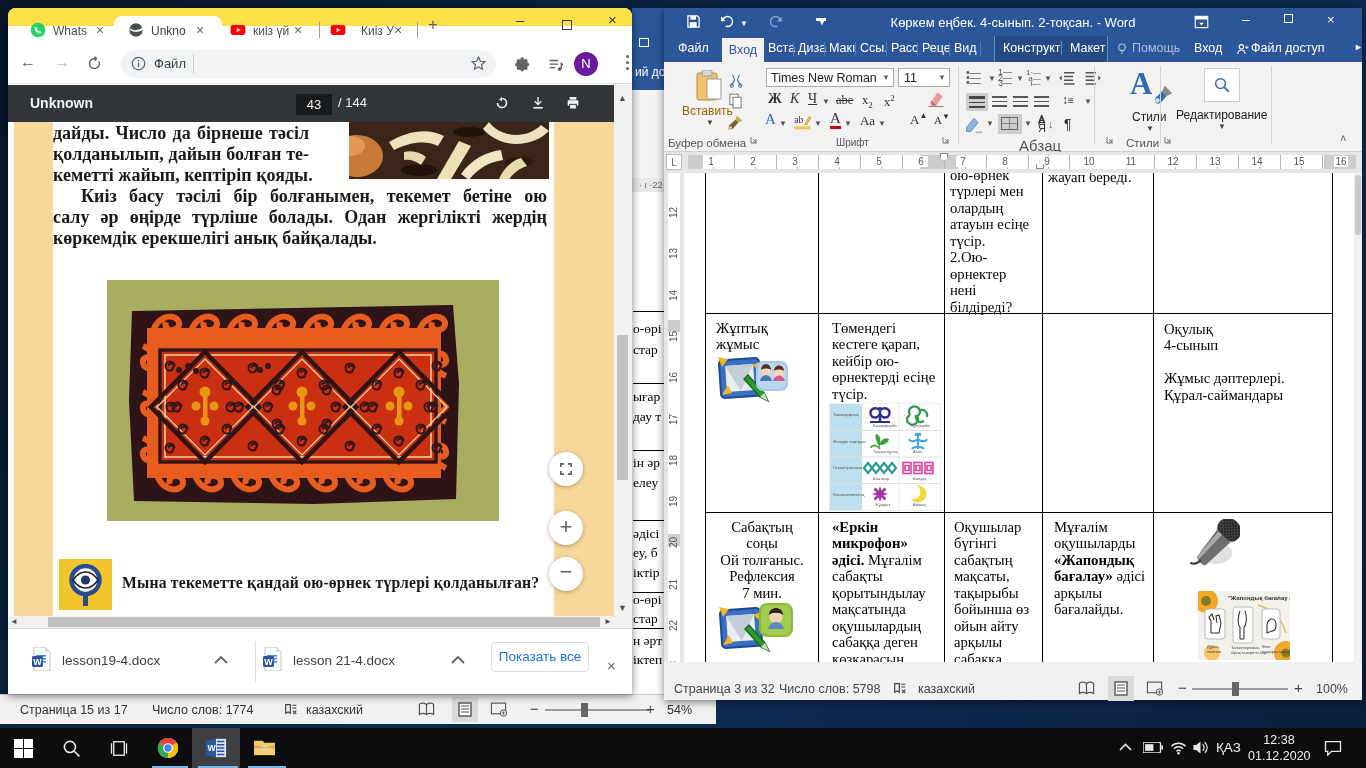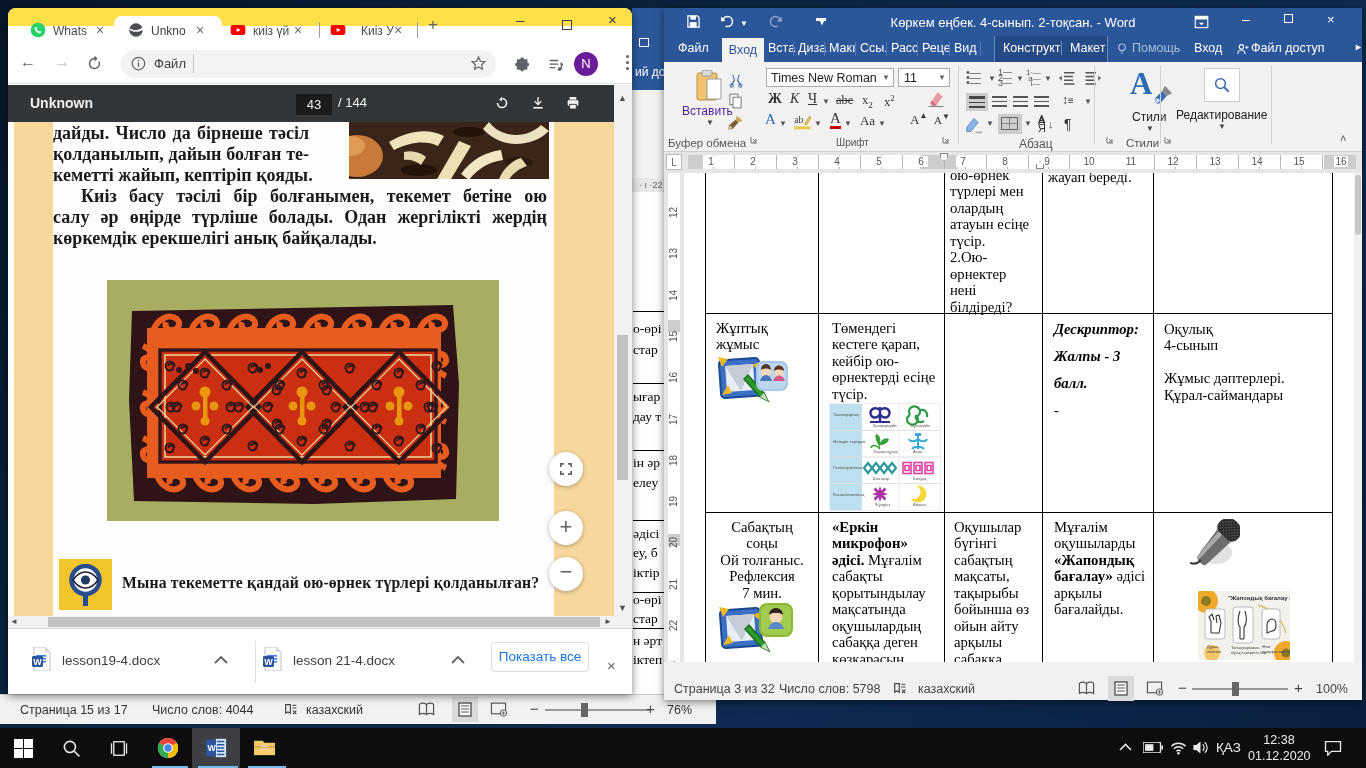--- a/index.html
+++ b/index.html
@@ -70,21 +70,21 @@
       <div class="abs" style="left:1px;top:353px">еу, б</div>
       <div class="abs" style="left:1px;top:373px">іктір</div>
       <div class="abs" style="left:1px;top:400px">о-өрі</div>
       <div class="abs" style="left:1px;top:419px">стар</div>
       <div class="abs" style="left:1px;top:441px">н әрт</div>
       <div class="abs" style="left:1px;top:460px">іктеп</div>
   </div>
 </div>
 <div class="abs" id="bgstatus">
   <div class="abs" style="left:20px;top:8px">Страница 15 из 17</div>
-  <div class="abs" style="left:152px;top:8px">Число слов: 4044</div>
+  <div class="abs" style="left:152px;top:8px">Число слов: 1774</div>
   <svg class="abs" style="left:283px;top:7px" width="16" height="16" viewBox="0 0 24 24">
       <path d="M4 4h7v13l-3.5-2L4 17z" fill="none" stroke="#444" stroke-width="1.8"></path>
       <path d="M14 5l6 0M14 9l6 0" stroke="#444" stroke-width="1.6"></path>
       <path d="M15 13l5 5M20 13l-5 5" stroke="#444" stroke-width="1.6"></path>
     </svg>
   <div class="abs" style="left:306px;top:8px">казахский</div>
   <svg class="abs" style="left:418px;top:7px" width="17" height="15" viewBox="0 0 24 20">
       <path d="M12 3C8 0 3 1 2 3v14c3-2 7-2 10 0 3-2 7-2 10 0V3c-1-2-6-3-10 0z" fill="none" stroke="#555" stroke-width="1.7"></path>
       <path d="M12 3v14" stroke="#555" stroke-width="1.7"></path>
     </svg>
@@ -96,21 +96,21 @@
     </div>
   <svg class="abs" style="left:490px;top:7px" width="17" height="15" viewBox="0 0 24 20">
       <rect x="2" y="1" width="20" height="15" fill="none" stroke="#555" stroke-width="1.6"></rect>
       <circle cx="19" cy="15" r="4.5" fill="#f1f1f1" stroke="#555" stroke-width="1.4"></circle>
       <path d="M19 12.5v5M16.5 15h5" stroke="#555" stroke-width="1.2"></path>
     </svg>
   <div class="abs" style="left:530px;top:5px;font-size:15px;color:#444">−</div>
   <div class="abs" style="left:545px;top:14px;width:105px;height:2px;background:#999"></div>
   <div class="abs" style="left:581px;top:8px;width:7px;height:14px;background:#666"></div>
   <div class="abs" style="left:646px;top:5px;font-size:15px;color:#444">+</div>
-  <div class="abs" style="left:667px;top:8px">76%</div>
+  <div class="abs" style="left:667px;top:8px">54%</div>
 </div>
 <div class="abs" id="chrome">
   <div class="abs" id="tabstrip">
     <div class="abs tab" style="left:12px;width:100px">
       <svg class="abs tabico" style="left:10px" viewBox="0 0 24 24">
           <circle cx="12" cy="12" r="11" fill="#25d366"></circle>
           <path d="M8.2 7.6c1.5-.6 2.3.9 2.6 1.7.2.6-.3 1.1-.7 1.5 .8 1.5 1.9 2.6 3.3 3.3 .4-.4.9-.9 1.5-.7.8.3 2.3 1.1 1.7 2.6-.4 1-1.7 1.5-3.1 1-2.5-.9-5.4-3.8-6.3-6.3-.5-1.4 0-2.7 1-3.1z" fill="#fff"></path>
         </svg>
       <div class="abs" style="left:33px;top:8px;width:40px;overflow:hidden">Whats</div>
       <div class="abs tabx" style="left:76px">×</div>
@@ -484,21 +484,21 @@
       <div class="abs" style="left:253px;top:6px;width:1px;height:14px;background:#5577ad"></div>
       <div class="abs" style="left:285px;top:6px;width:1px;height:14px;background:#5577ad"></div>
       <div class="abs" style="left:316px;top:6px;width:1px;height:14px;background:#5577ad"></div>
   </div>
   <div class="abs" id="wribbon">
     <svg class="abs" style="left:31px;top:8px" width="30" height="32" viewBox="0 0 30 32">
         <rect x="2" y="3" width="20" height="27" rx="2" fill="#f0c36c" stroke="#b98d43" stroke-width="1"></rect>
         <rect x="7" y="0" width="10" height="6" rx="1.5" fill="#d9d9d9" stroke="#999" stroke-width="1"></rect>
         <path d="M12 9h14v20H12z" fill="#fff" stroke="#9a9a9a" stroke-width="1"></path>
       </svg>
-    <div class="abs" style="left:18px;top:42px;font-size:12px;color:#4c1d95">Вставить</div>
+    <div class="abs" style="left:18px;top:42px;font-size:12px;color:#a16207">Вставить</div>
     <div class="abs" style="left:42px;top:56px;font-size:8px;color:#444">▼</div>
     <svg class="abs" style="left:64px;top:10px" width="16" height="16" viewBox="0 0 24 24">
         <path d="M9.6 12.7L5 20M14.4 12.7L19 20" stroke="#4a6da7" stroke-width="2"></path>
         <path d="M10 13L7 4M14 13l3-9" stroke="#4a6da7" stroke-width="1.6"></path>
         <circle cx="5.6" cy="20.5" r="2.4" fill="none" stroke="#4a6da7" stroke-width="1.6"></circle>
         <circle cx="18.4" cy="20.5" r="2.4" fill="none" stroke="#4a6da7" stroke-width="1.6"></circle>
       </svg>
     <svg class="abs" style="left:64px;top:31px" width="15" height="16" viewBox="0 0 24 24">
         <rect x="3" y="1" width="13" height="17" fill="#fff" stroke="#777" stroke-width="1.6"></rect>
         <rect x="8" y="6" width="13" height="17" fill="#fff" stroke="#777" stroke-width="1.6"></rect>
@@ -598,21 +598,21 @@
     <div class="abs" style="left:554px;top:60px;font-size:8px;color:#444">▼</div>
     <div class="abs" style="left:607px;top:4px;width:1px;height:78px;background:#d4d2cf"></div>
     <div class="abs" style="left:4px;top:75px;font-size:11.5px;color:#555">Буфер обмена</div>
       <div class="abs" style="left:86px;top:74px;font-size:9px;color:#777"><svg width="8" height="8" viewBox="0 0 8 8" style="display:inline">
           <path d="M1 1v6h6M3 3l3 3M6 3v3h-3" stroke="#777" stroke-width="1" fill="none"></path>
         </svg></div>
     <div class="abs" style="left:172px;top:75px;font-size:10px;color:#555">Шрифт</div>
       <div class="abs" style="left:278px;top:74px;font-size:9px;color:#777"><svg width="8" height="8" viewBox="0 0 8 8" style="display:inline">
           <path d="M1 1v6h6M3 3l3 3M6 3v3h-3" stroke="#777" stroke-width="1" fill="none"></path>
         </svg></div>
-    <div class="abs" style="left:355px;top:75px;font-size:12px;color:#555">Абзац</div>
+    <div class="abs" style="left:355px;top:75px;font-size:15px;color:#555">Абзац</div>
       <div class="abs" style="left:442px;top:74px;font-size:9px;color:#777"><svg width="8" height="8" viewBox="0 0 8 8" style="display:inline">
           <path d="M1 1v6h6M3 3l3 3M6 3v3h-3" stroke="#777" stroke-width="1" fill="none"></path>
         </svg></div>
     <div class="abs" style="left:462px;top:75px;font-size:11.5px;color:#555">Стили</div>
       <div class="abs" style="left:500px;top:74px;font-size:9px;color:#777"><svg width="8" height="8" viewBox="0 0 8 8" style="display:inline">
           <path d="M1 1v6h6M3 3l3 3M6 3v3h-3" stroke="#777" stroke-width="1" fill="none"></path>
         </svg></div>
     <div class="abs" style="left:676px;top:70px;font-size:11px;color:#555">˄</div>
   </div>
   <div class="abs" id="wruler">
@@ -670,21 +670,20 @@
         <div class="tline" style="left:378px;top:0;width:1.4px;height:489px"></div>
         <div class="tline" style="left:489px;top:0;width:1.4px;height:489px"></div>
         <div class="tline" style="left:668px;top:0;width:1.4px;height:489px"></div>
         <div class="tline" style="left:41px;top:140px;width:628px;height:1.4px"></div>
         <div class="tline" style="left:41px;top:339px;width:628px;height:1.4px"></div>
       </div>
     <div class="cell" style="left:286px;top:-6px;width:92px">ою-өрнек<br>түрлері мен<br>олардың<br>атауын есіңе<br>түсір.<br>2.Ою-<br>өрнектер<br>нені<br>білдіреді?</div>
     <div class="cell" style="left:384px;top:-4px;width:100px">жауап береді.</div>
     <div class="cell" style="left:52px;top:147px;width:100px">Жұптық<br>жұмыс</div>
     <div class="cell" style="left:168px;top:147px;width:108px">Төмендегі<br>кестеге қарап,<br>кейбір ою-<br>өрнектерді есіңе<br>түсір.</div>
-    <div class="cell" style="left:390px;top:143px;width:92px;line-height:26.9px;font-weight:bold;font-style:italic">Дескриптор:<br>Жалпы - 3<br>балл.<br><span style="font-weight:normal;font-style:normal">-</span></div>
     <div class="cell" style="left:500px;top:148px;width:170px">Оқулық<br>4-сынып<br><br>Жұмыс дәптерлері.<br>Құрал-саймандары</div>
     <div class="cell" style="left:42px;top:346px;width:112px;text-align:center">Сабақтың<br>соңы<br>Ой толғаныс.<br>Рефлексия<br>7 мин.</div>
     <div class="cell" style="left:168px;top:346px;width:108px"><b>«Еркін<br>микрофон»<br>әдісі.</b> Мұғалім<br>сабақты<br>қорытындылау<br>мақсатында<br>оқушылардың<br>сабаққа деген<br>көзқарасын</div>
     <div class="cell" style="left:290px;top:346px;width:86px">Оқушылар<br>бүгінгі<br>сабақтың<br>мақсаты,<br>тақырыбы<br>бойынша өз<br>ойын айту<br>арқылы<br>сабаққа</div>
     <div class="cell" style="left:390px;top:346px;width:96px">Мұғалім<br>оқушыларды<br><b>«Жапондық<br>бағалау»</b> әдісі<br>арқылы<br>бағалайды.<br></div>
     <svg class="abs" style="left:54px;top:182px" width="70" height="50" viewBox="0 0 70 50">
       <g>
           <rect x="2" y="4" width="40" height="38" rx="4" fill="#3a6fc4" stroke="#1d4a94" stroke-width="2" transform="rotate(-4 22 23)"></rect>
           <rect x="8" y="10" width="28" height="26" fill="#e8eef6" transform="rotate(-4 22 23)"></rect>
           <path d="M8 10l28 0-14 26z" fill="#c4cdd8" transform="rotate(-4 22 23)"></path>

